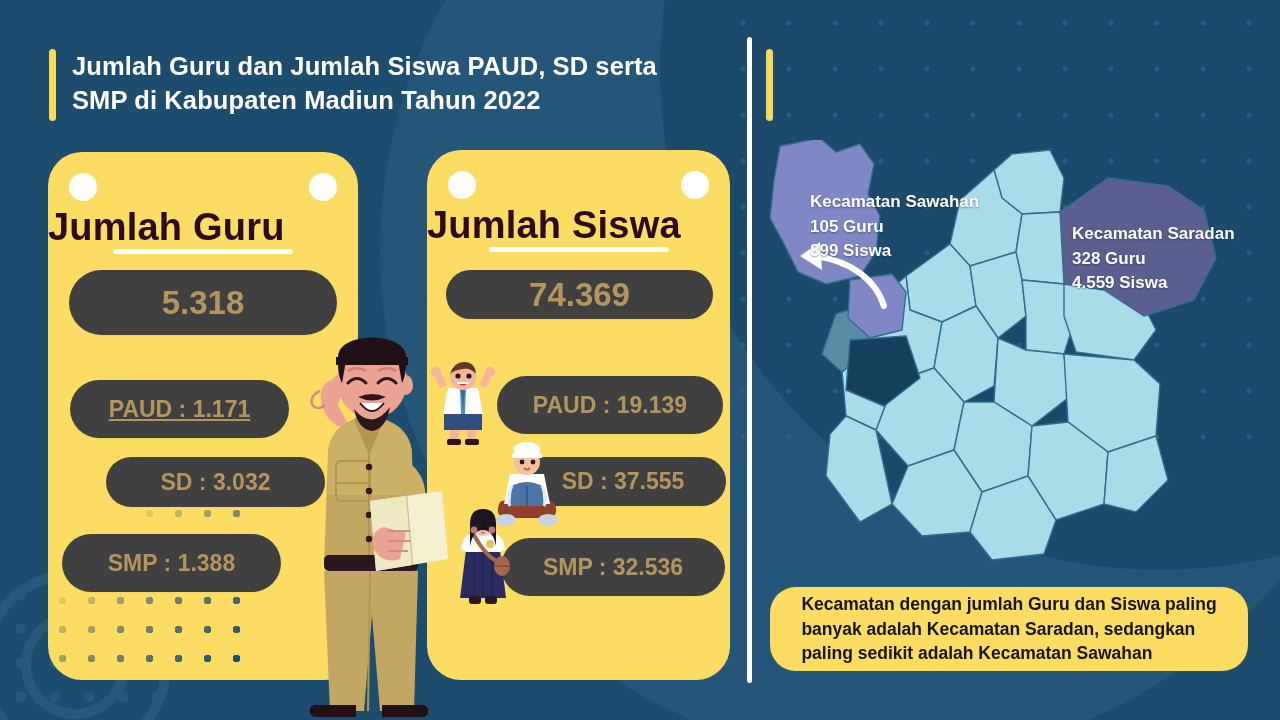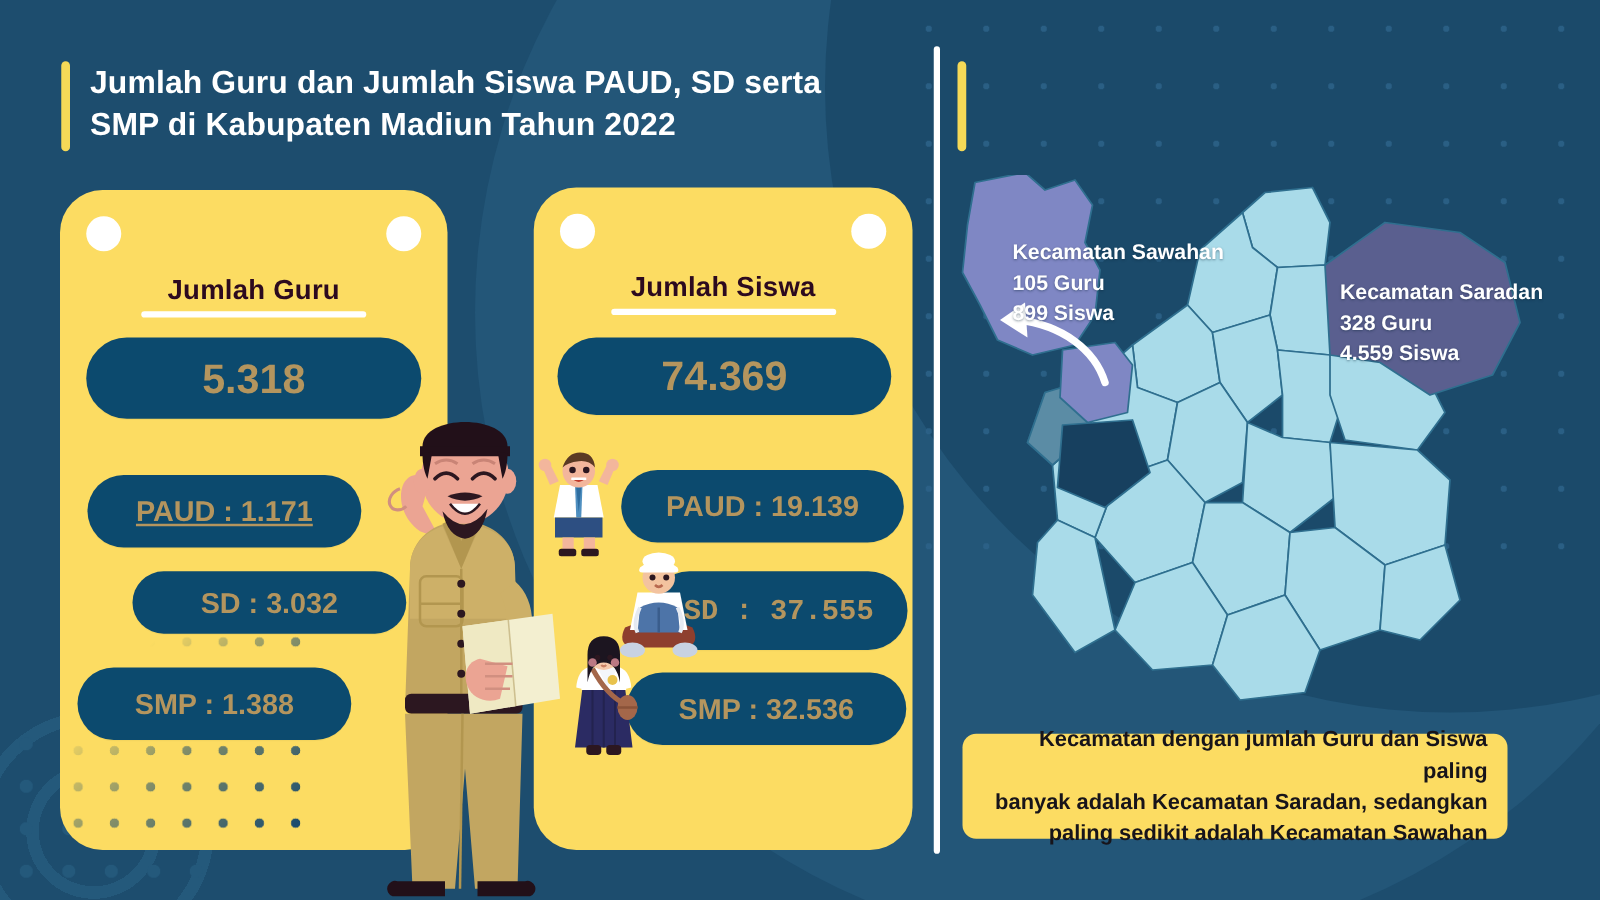--- a/index.html
+++ b/index.html
@@ -66,47 +66,47 @@
   #card-guru{left:48px;top:152px;width:310px;height:528px;}
   #card-siswa{left:427px;top:150px;width:303px;height:530px;}
 
   .card-hole{
     position:absolute;width:28px;height:28px;border-radius:50%;background:#ffffff;top:21px;
   }
   .hole-l{left:21px;}
   .hole-r{right:21px;}
 
   .card-title{
-    position:absolute;left:0;right:0;top:54px;text-align:center;
-    font-size:22px;font-weight:bold;color:#2c0a1f;letter-spacing:.2px;margin-top:13px;
+    position:absolute;left:0;right:0;top:54px;
+    font-size:38px;font-weight:bold;color:#2c0a1f;letter-spacing:.2px;
   }
   .card-underline{
     position:absolute;height:5px;background:#ffffff;border-radius:3px;
     left:50%;transform:translateX(-50%);top:97px;width:180px;
   }
 
   .pill{
-    position:absolute;background:#0c4a6e;border-radius:40px;
+    position:absolute;background:#404040;border-radius:40px;
     display:flex;align-items:center;justify-content:center;
     color:#b4955e;font-weight:bold;
     box-shadow:0 1px 0 rgba(0,0,0,.03);
   }
   .pill-total{font-size:33px;}
   .pill-sub{font-size:23px;}
 
   
   #guru-total{left:21px;top:118px;width:268px;height:65px;}
   #guru-paud {left:22px;top:228px;width:219px;height:58px;text-decoration:underline;}
   #guru-sd   {left:58px;top:305px;width:219px;height:50px;}
   #guru-smp  {left:14px;top:382px;width:219px;height:58px;}
 
   
-  #siswa-total{left:19px;top:120px;width:267px;height:62px;}
+  #siswa-total{left:19px;top:120px;width:267px;height:49px;}
   #siswa-paud {left:70px;top:226px;width:226px;height:58px;}
-  #siswa-sd   {left:93px;top:307px;width:206px;height:63px;font-family:Liberation Mono, monospace;}
+  #siswa-sd   {left:93px;top:307px;width:206px;height:49px;}
   #siswa-smp  {left:74px;top:388px;width:224px;height:58px;}
 
   
   .card-dots{
     position:absolute;left:0;bottom:0;width:210px;height:210px;
     background-image:radial-gradient(#1d4d6e 3.6px, transparent 4px);
     background-size:29px 29px;
     -webkit-mask-image:linear-gradient(to top left, #000 10%, rgba(0,0,0,.55) 45%, transparent 72%);
     mask-image:linear-gradient(to top left, #000 10%, rgba(0,0,0,.55) 45%, transparent 72%);
   }
@@ -122,23 +122,23 @@
   #map-wrap{position:absolute;left:764px;top:140px;width:500px;height:430px;}
   .map-label{
     position:absolute;color:#ffffff;font-weight:bold;font-size:17px;line-height:1.45;
     white-space:pre-line;text-shadow:0 1px 2px rgba(10,35,55,.45);
   }
   #label-sawahan{left:46px;top:28px;margin-top:22px;}
   #label-saradan{left:308px;top:82px;}
 
   
   #caption{
-    position:absolute;left:770px;top:587px;width:436px;height:84px;
-    background:#fcdc62;border-radius:11px;
-    display:flex;align-items:center;justify-content:center;text-align:right;
+    position:absolute;left:770px;top:587px;width:478px;height:84px;
+    background:#fcdc62;border-radius:26px;
+    display:flex;align-items:center;justify-content:center;text-align:left;
   }
   #caption span{
     color:#17141a;font-weight:bold;font-size:17.5px;line-height:1.42;
     padding:0 16px;white-space:pre-line;
   }
 </style>
 </head>
 <body>
 
 <div class="stage">

